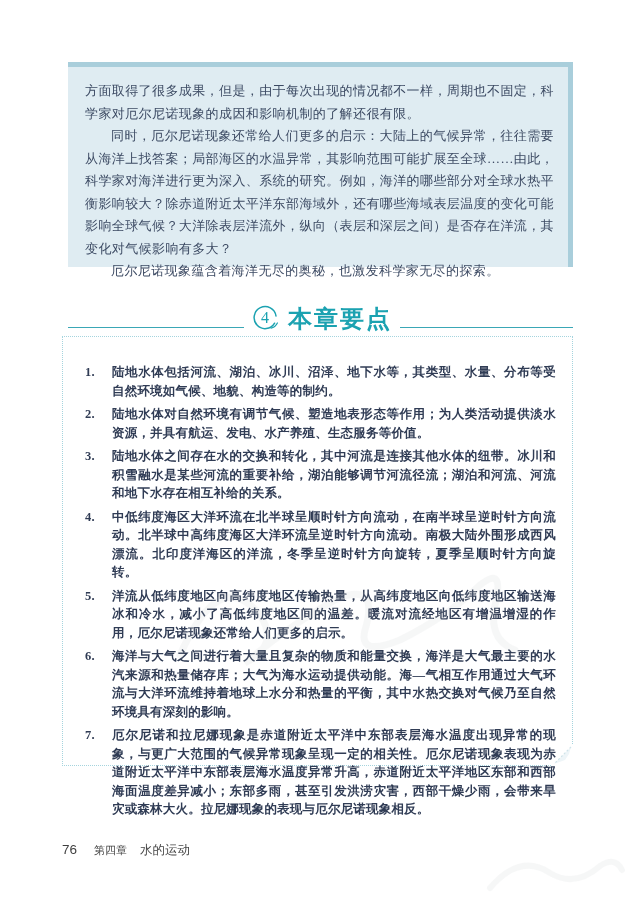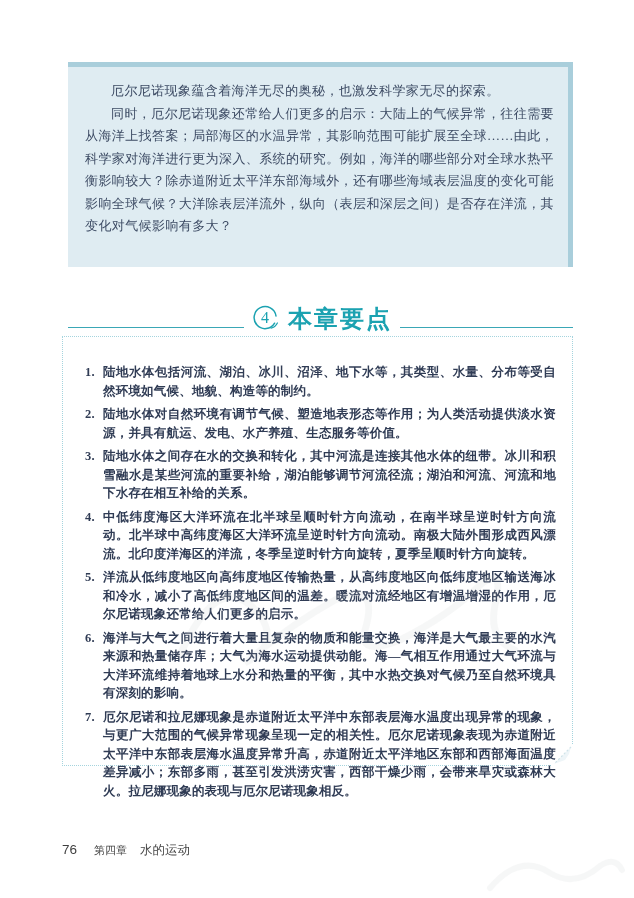--- a/index.html
+++ b/index.html
@@ -65,21 +65,21 @@
     padding:26px 16px 0 22px;
     background:#ffffff;
   }
   .point{
     display:flex;margin:0 0 5px 0;
     color:var(--points-text);
     font-size:12.5px;line-height:18.5px;font-weight:bold;
     text-align:justify;letter-spacing:0.2px;
   }
   .point .pnum{flex:0 0 18px;}
-  .point .ptext{flex:1;}
+  .point .ptext{flex:1;margin-left:9px;}
 
   .fold{
     position:absolute;right:-1px;bottom:-1px;width:22px;height:22px;
   }
 
   
   .watermark{position:absolute;pointer-events:none;opacity:0.30;}
   .watermark.mid{left:150px;top:545px;width:380px;height:150px;}
   .watermark.corner{left:480px;top:848px;width:150px;height:50px;}
 
@@ -94,22 +94,23 @@
   .footer .pageno{font-size:13.5px;margin-right:17px;color:#3f3f3f;}
   .footer .chap{font-size:11px;margin-right:13px;}
   .footer .chap-title{font-size:12.5px;}
 </style>
 </head>
 <body>
 
 <div class="page">
 
   <div class="intro-box">
+    <p class="first">方面取得了很多成果，但是，由于每次出现的情况都不一样，周期也不固定，科学家对厄尔尼诺现象的成因和影响机制的了解还很有限。</p>
+    <p>同时，厄尔尼诺现象还常给人们更多的启示：大陆上的气候异常，往往需要从海洋上找答案；局部海区的水温异常，其影响范围可能扩展至全球……由此，科学家对海洋进行更为深入、系统的研究。例如，海洋的哪些部分对全球水热平衡影响较大？除赤道附近太平洋东部海域外，还有哪些海域表层温度的变化可能影响全球气候？大洋除表层洋流外，纵向（表层和深层之间）是否存在洋流，其变化对气候影响有多大？</p>
     <p>厄尔尼诺现象蕴含着海洋无尽的奥秘，也激发科学家无尽的探索。</p>
-    <p>同时，厄尔尼诺现象还常给人们更多的启示：大陆上的气候异常，往往需要从海洋上找答案；局部海区的水温异常，其影响范围可能扩展至全球……由此，科学家对海洋进行更为深入、系统的研究。例如，海洋的哪些部分对全球水热平衡影响较大？除赤道附近太平洋东部海域外，还有哪些海域表层温度的变化可能影响全球气候？大洋除表层洋流外，纵向（表层和深层之间）是否存在洋流，其变化对气候影响有多大？</p>
   </div>
 
   <div class="section-heading">
     <div class="rule left"></div>
     <div class="badge">
       <svg viewBox="0 0 28 28">
         <path d="M 23.6 19.2 A 11 11 0 1 1 25.0 12.0" fill="none" stroke="#1ba2b1" stroke-width="1.5" stroke-linecap="round"></path>
         <path d="M 20.0 24.2 Q 24.2 23.4 26.4 19.0" fill="none" stroke="#1ba2b1" stroke-width="1.2" stroke-linecap="round"></path>
       </svg>
       <div class="num">4</div>

